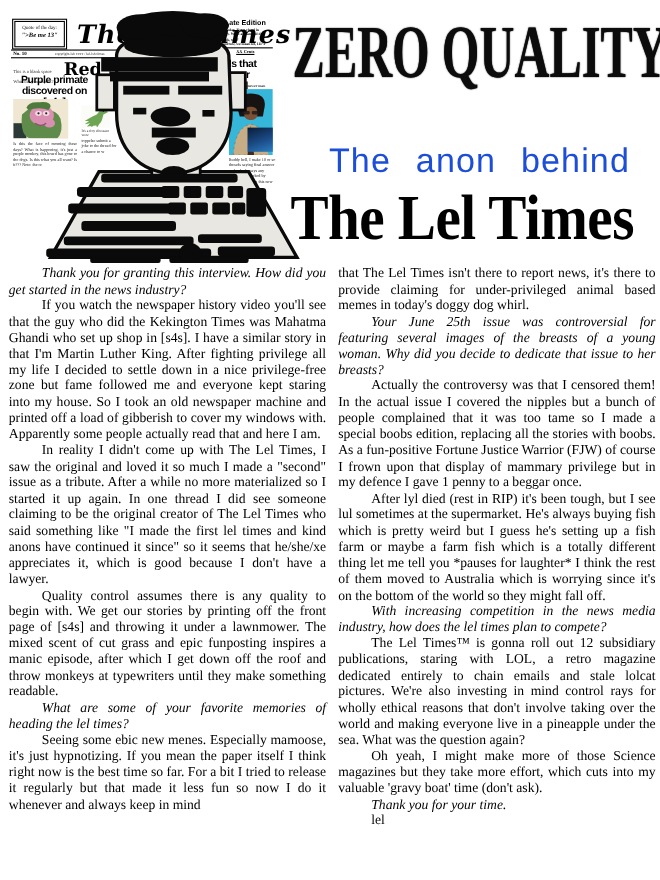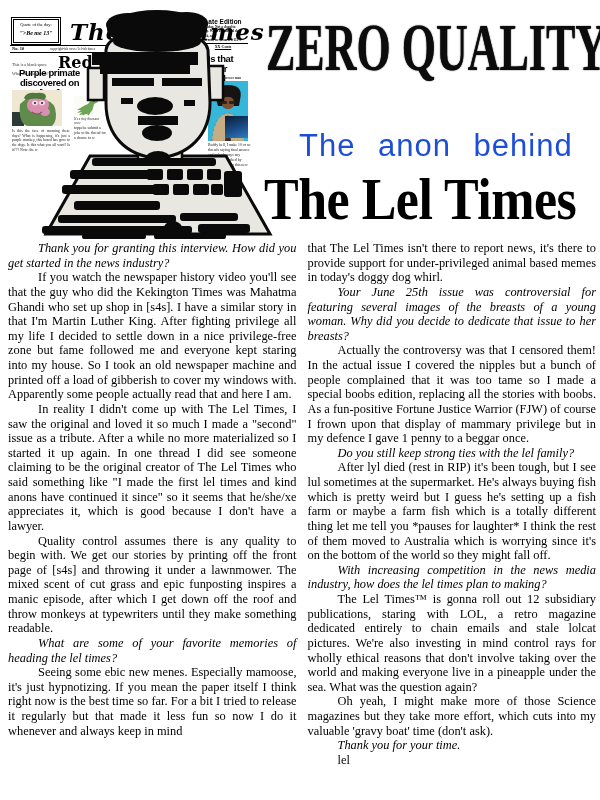--- a/index.html
+++ b/index.html
@@ -223,26 +223,25 @@
   <div id="article">
     <div class="col">
       <p class="q">Thank you for granting this interview. How did you get started in the news industry?</p>
       <p>If you watch the newspaper history video you'll see that the guy who did the Kekington Times was Mahatma Ghandi who set up shop in [s4s]. I have a similar story in that I'm Martin Luther King. After fighting privilege all my life I decided to settle down in a nice privilege-free zone but fame followed me and everyone kept staring into my house. So I took an old newspaper machine and printed off a load of gibberish to cover my windows with. Apparently some people actually read that and here I am.</p>
       <p>In reality I didn't come up with The Lel Times, I saw the original and loved it so much I made a "second" issue as a tribute. After a while no more materialized so I started it up again. In one thread I did see someone claiming to be the original creator of The Lel Times who said something like "I made the first lel times and kind anons have continued it since" so it seems that he/she/xe appreciates it, which is good because I don't have a lawyer.</p>
       <p>Quality control assumes there is any quality to begin with. We get our stories by printing off the front page of [s4s] and throwing it under a lawnmower. The mixed scent of cut grass and epic funposting inspires a manic episode, after which I get down off the roof and throw monkeys at typewriters until they make something readable.</p>
       <p class="q">What are some of your favorite memories of heading the lel times?</p>
       <p>Seeing some ebic new menes. Especially mamoose, it's just hypnotizing. If you mean the paper itself I think right now is the best time so far. For a bit I tried to release it regularly but that made it less fun so now I do it whenever and always keep in mind</p>
     </div>
     <div class="col">
-      <p class="cont">that The Lel Times isn't there to report news, it's there to provide support for under-privileged animal based memes in today's doggy dog whirl.</p>
+      <p class="cont">that The Lel Times isn't there to report news, it's there to provide claiming for under-privileged animal based memes in today's doggy dog whirl.</p>
       <p class="q">Your June 25th issue was controversial for featuring several images of the breasts of a young woman. Why did you decide to dedicate that issue to her breasts?</p>
       <p>Actually the controversy was that I censored them! In the actual issue I covered the nipples but a bunch of people complained that it was too tame so I made a special boobs edition, replacing all the stories with boobs. As a fun-positive Fortune Justice Warrior (FJW) of course I frown upon that display of mammary privilege but in my defence I gave 1 penny to a beggar once.</p>
-      <p class="q">Do you still keep strong ties with the lel family?</p>
       <p>After lyl died (rest in RIP) it's been tough, but I see lul sometimes at the supermarket. He's always buying fish which is pretty weird but I guess he's setting up a fish farm or maybe a farm fish which is a totally different thing let me tell you *pauses for laughter* I think the rest of them moved to Australia which is worrying since it's on the bottom of the world so they might fall off.</p>
-      <p class="q">With increasing competition in the news media industry, how does the lel times plan to making?</p>
+      <p class="q">With increasing competition in the news media industry, how does the lel times plan to compete?</p>
       <p>The Lel Times™ is gonna roll out 12 subsidiary publications, staring with LOL, a retro magazine dedicated entirely to chain emails and stale lolcat pictures. We're also investing in mind control rays for wholly ethical reasons that don't involve taking over the world and making everyone live in a pineapple under the sea. What was the question again?</p>
       <p>Oh yeah, I might make more of those Science magazines but they take more effort, which cuts into my valuable 'gravy boat' time (don't ask).</p>
       <p class="q">Thank you for your time.</p>
       <p>lel</p>
     </div>
   </div>
 
 </div>
 
 </body></html>

